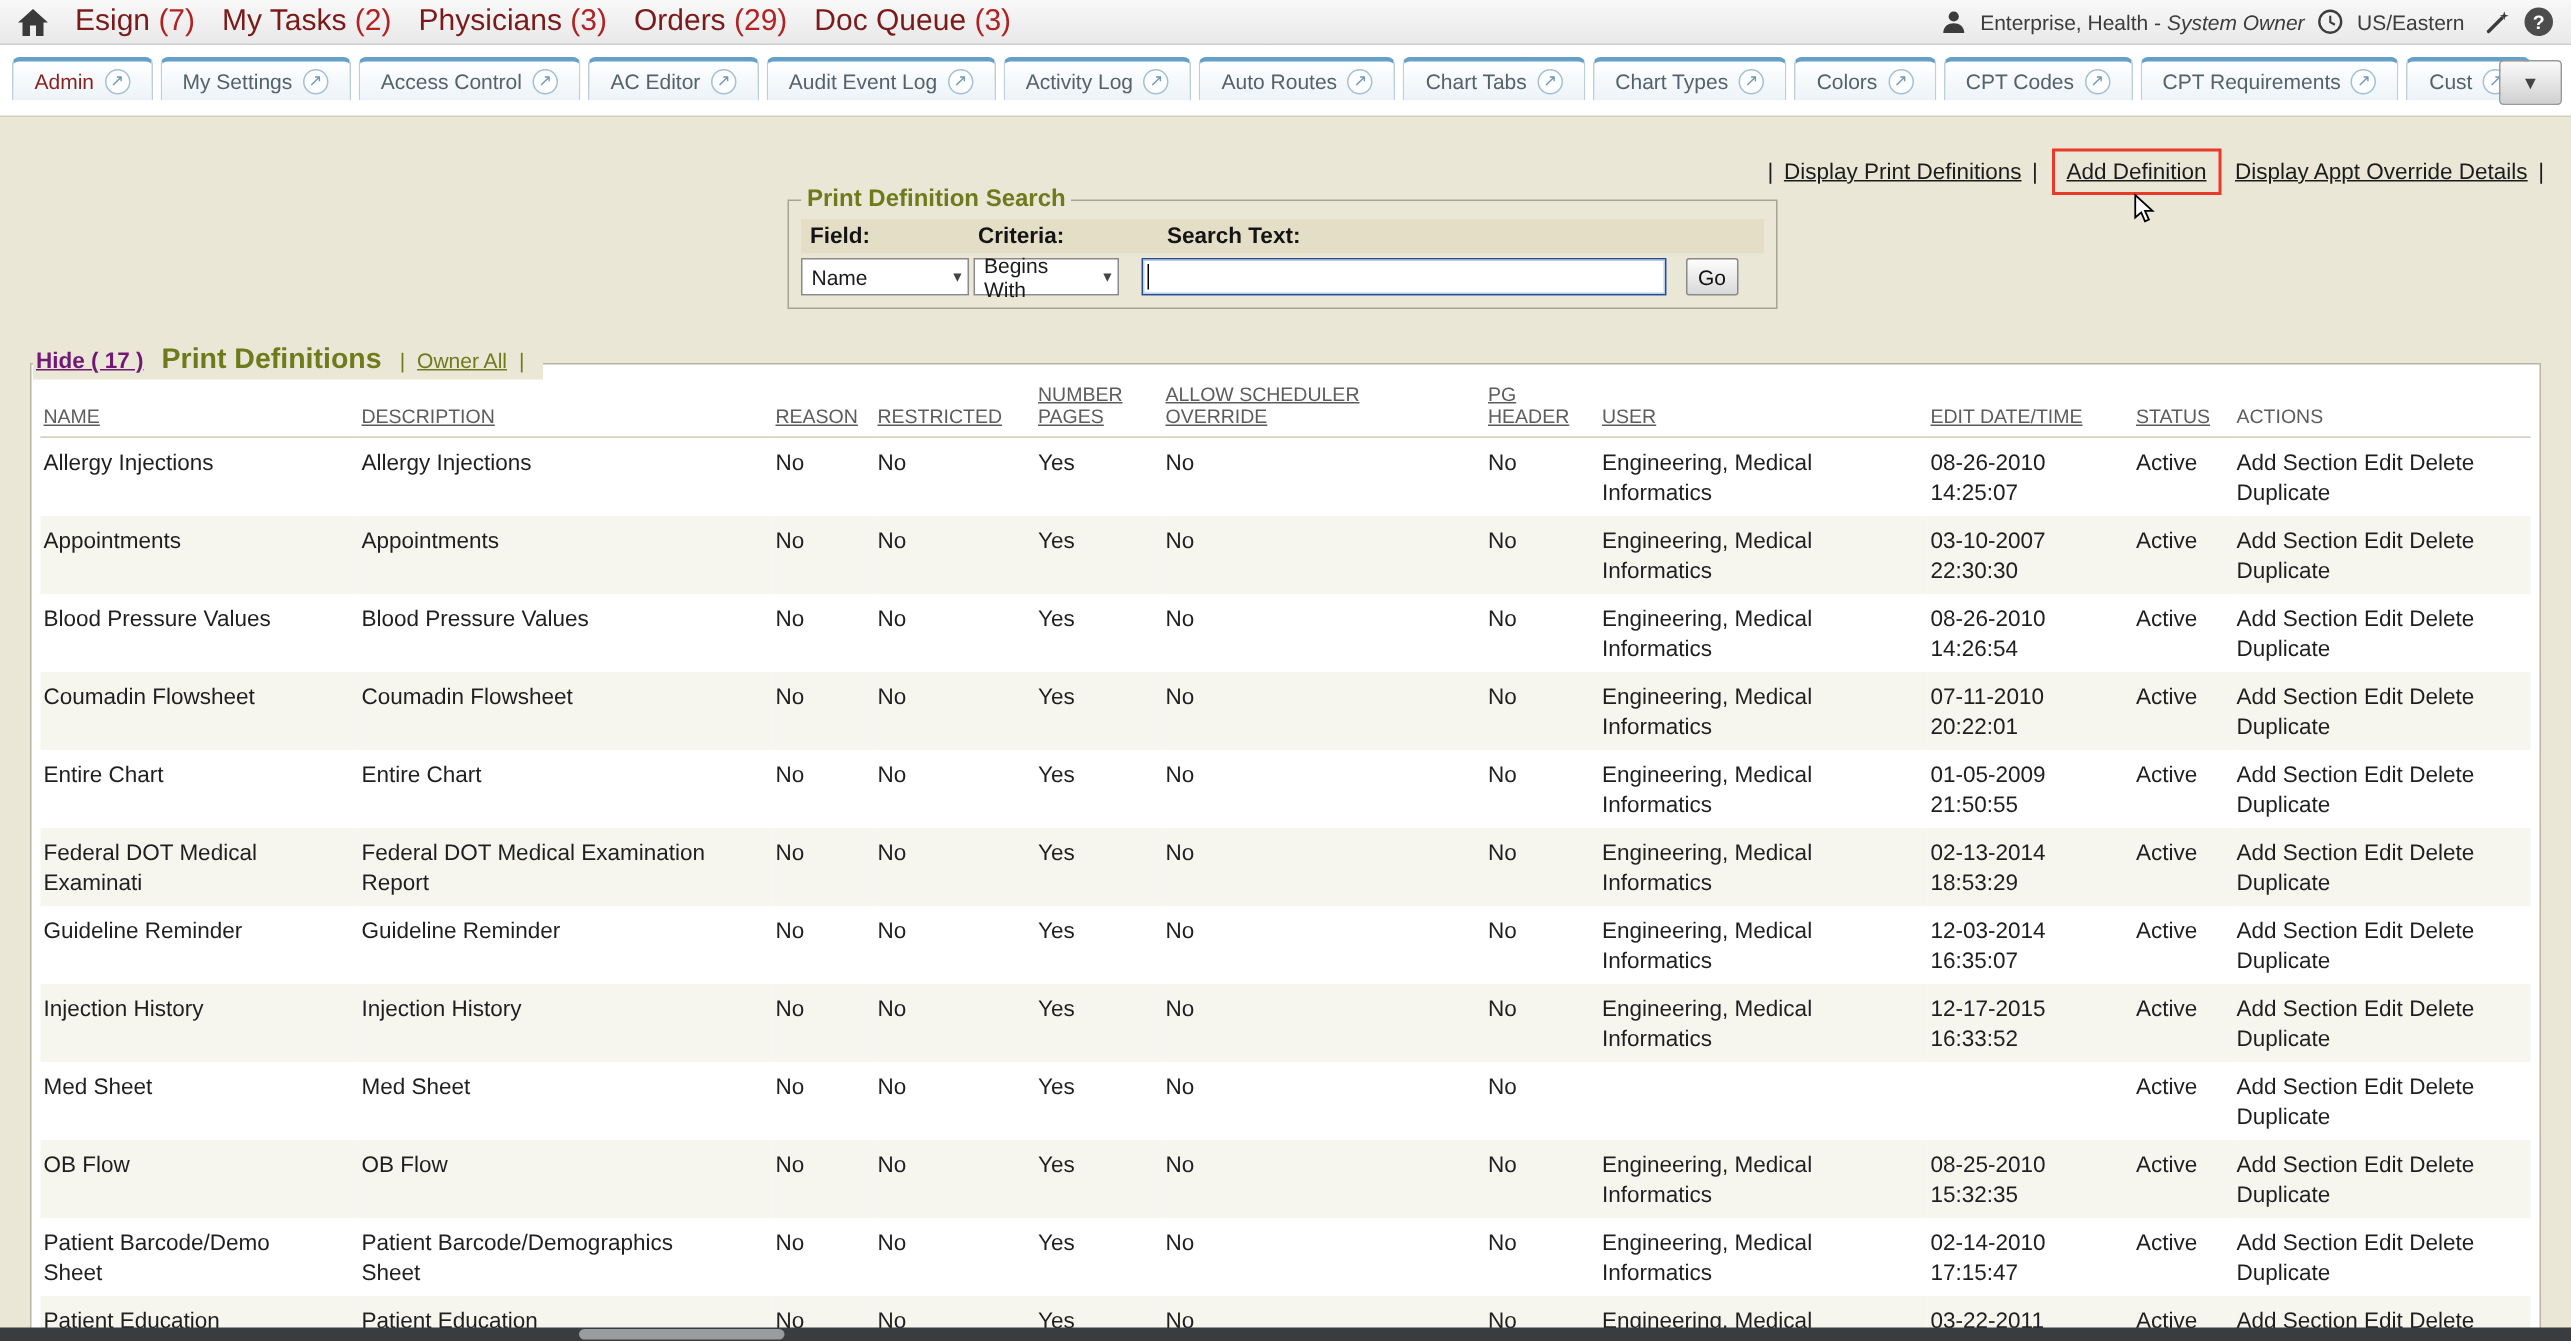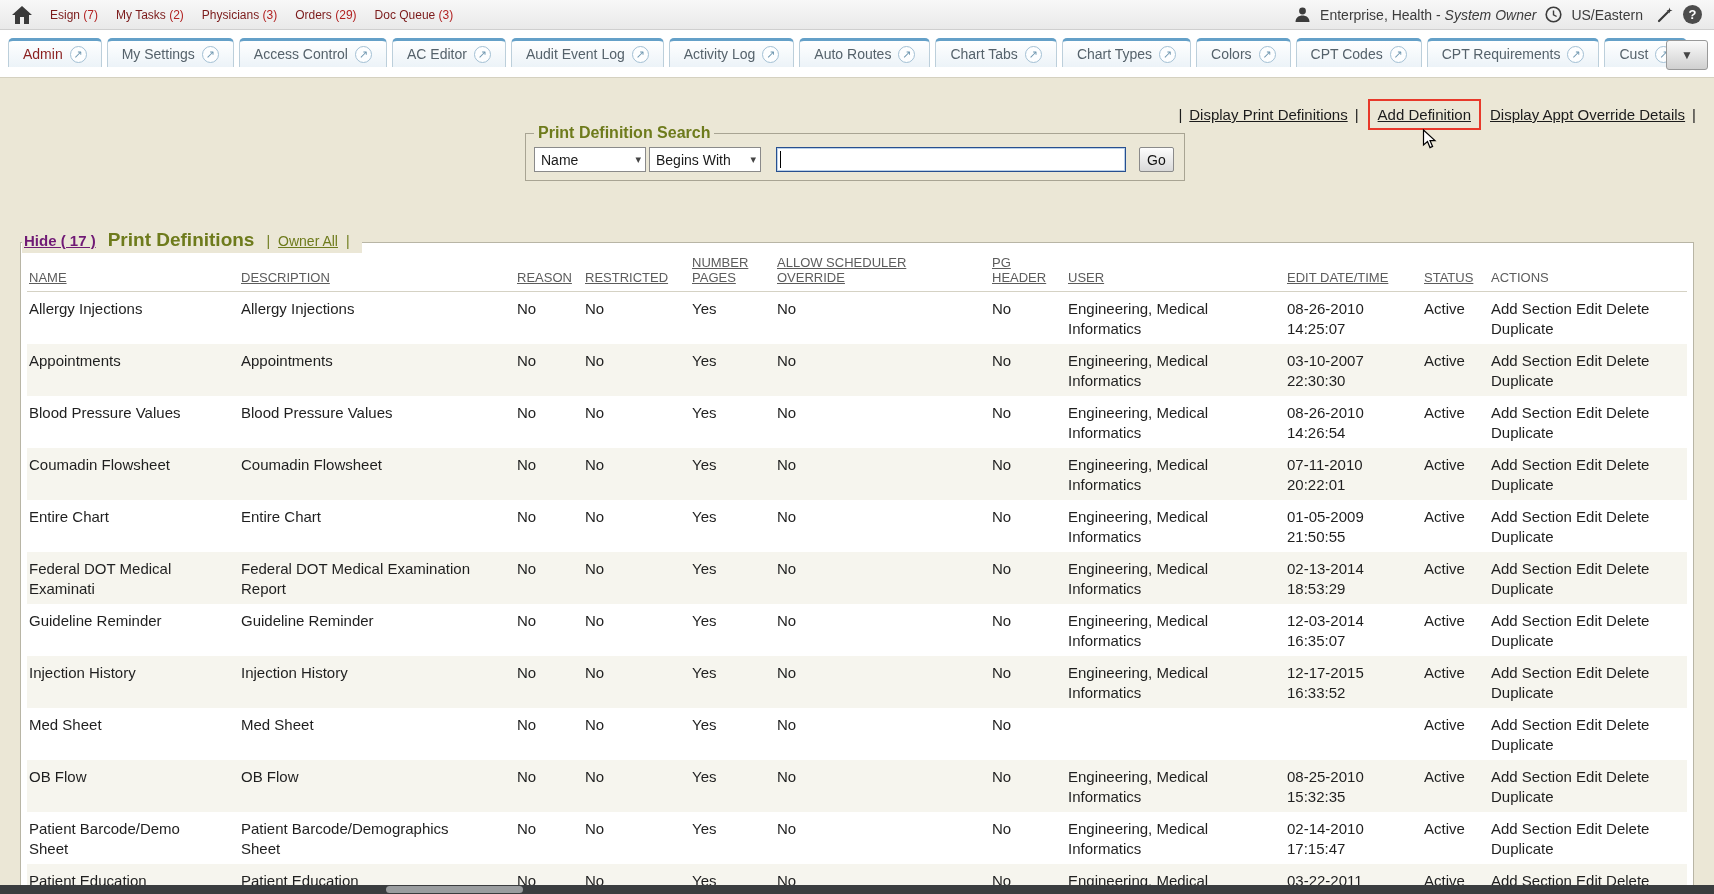--- a/index.html
+++ b/index.html
@@ -12,21 +12,21 @@
   }
   a { cursor:pointer; }
 
   
   .topbar {
     height:30px; display:flex; align-items:center; gap:18px;
     background:linear-gradient(#f8f8f8,#e9e9e9);
     border-bottom:1px solid #cfcfcf; padding:0 12px;
   }
   .home-ic { display:flex; align-items:center; }
-  .nav-item { font-size:12px; color:#7b1a1a; white-space:nowrap; cursor:pointer; }
+  .nav-item { font-size:20px; color:#7b1a1a; white-space:nowrap; cursor:pointer; }
   .nav-count { color:#b22222; }
   .top-right { margin-left:auto; display:flex; align-items:center; gap:9px; font-size:14px; color:#3c3c3c; }
   .user-text i { font-style:italic; }
   .help-circle {
     width:19px; height:19px; border-radius:50%; background:#4c4c4c; color:#fff;
     display:flex; align-items:center; justify-content:center; font-size:13px; font-weight:bold; cursor:pointer;
   }
   .icn { display:flex; align-items:center; }
 
   
@@ -84,21 +84,21 @@
   .search-labels .l1 { width:112px; }
   .search-labels .l2 { width:126px; }
   .search-controls { display:flex; align-items:center; margin-top:3px; }
   .fake-select {
     display:flex; align-items:center; justify-content:space-between;
     border:1px solid #8a8a8a; background:#fff; height:25px; padding:0 4px 0 6px;
     font-size:14px; color:#1a1a1a; cursor:pointer;
   }
   .fake-select .arr { font-size:11px; color:#444; margin-left:6px; }
   .sel-field { width:112px; margin-right:3px; }
-  .sel-criteria { width:112px; margin-right:15px; }
+  .sel-criteria { width:97px; margin-right:15px; }
   .search-input {
     width:350px; height:25px; background:#fff; margin-right:13px;
     border:1px solid #274f8f; box-shadow:inset 0 0 0 1px #b9cfe8;
     display:flex; align-items:center; padding-left:3px; cursor:text;
   }
   .caret { width:1px; height:17px; background:#000; }
   .go-btn {
     height:25px; min-width:32px; padding:0 7px; font-size:14px; color:#111;
     background:linear-gradient(#fdfdfd,#d9d9d9); border:1px solid #8a8a8a; border-radius:2px; cursor:pointer;
     font-family:"Liberation Sans", sans-serif;
@@ -247,20 +247,25 @@
             <path d="M1.5 1 L1.5 16 L5.5 12.6 L8 18.6 L10.6 17.4 L8 11.6 L13 11.6 Z" fill="#ffffff" stroke="#000000" stroke-width="1.2"></path>
           </svg>
       </span>
     </span>
     <a>Display Appt Override Details</a>
     <span class="sep">|</span>
   </div>
 
   <fieldset class="search-fs">
     <legend>Print Definition Search</legend>
+    <div class="search-labels">
+      <span class="l1">Field:</span>
+      <span class="l2">Criteria:</span>
+      <span class="l3">Search Text:</span>
+    </div>
     <div class="search-controls">
       <div class="fake-select sel-field">
         <span>Name</span>
         <span class="arr">▾</span>
       </div>
       <div class="fake-select sel-criteria">
         <span>Begins With</span>
         <span class="arr">▾</span>
       </div>
       <div class="search-input">

